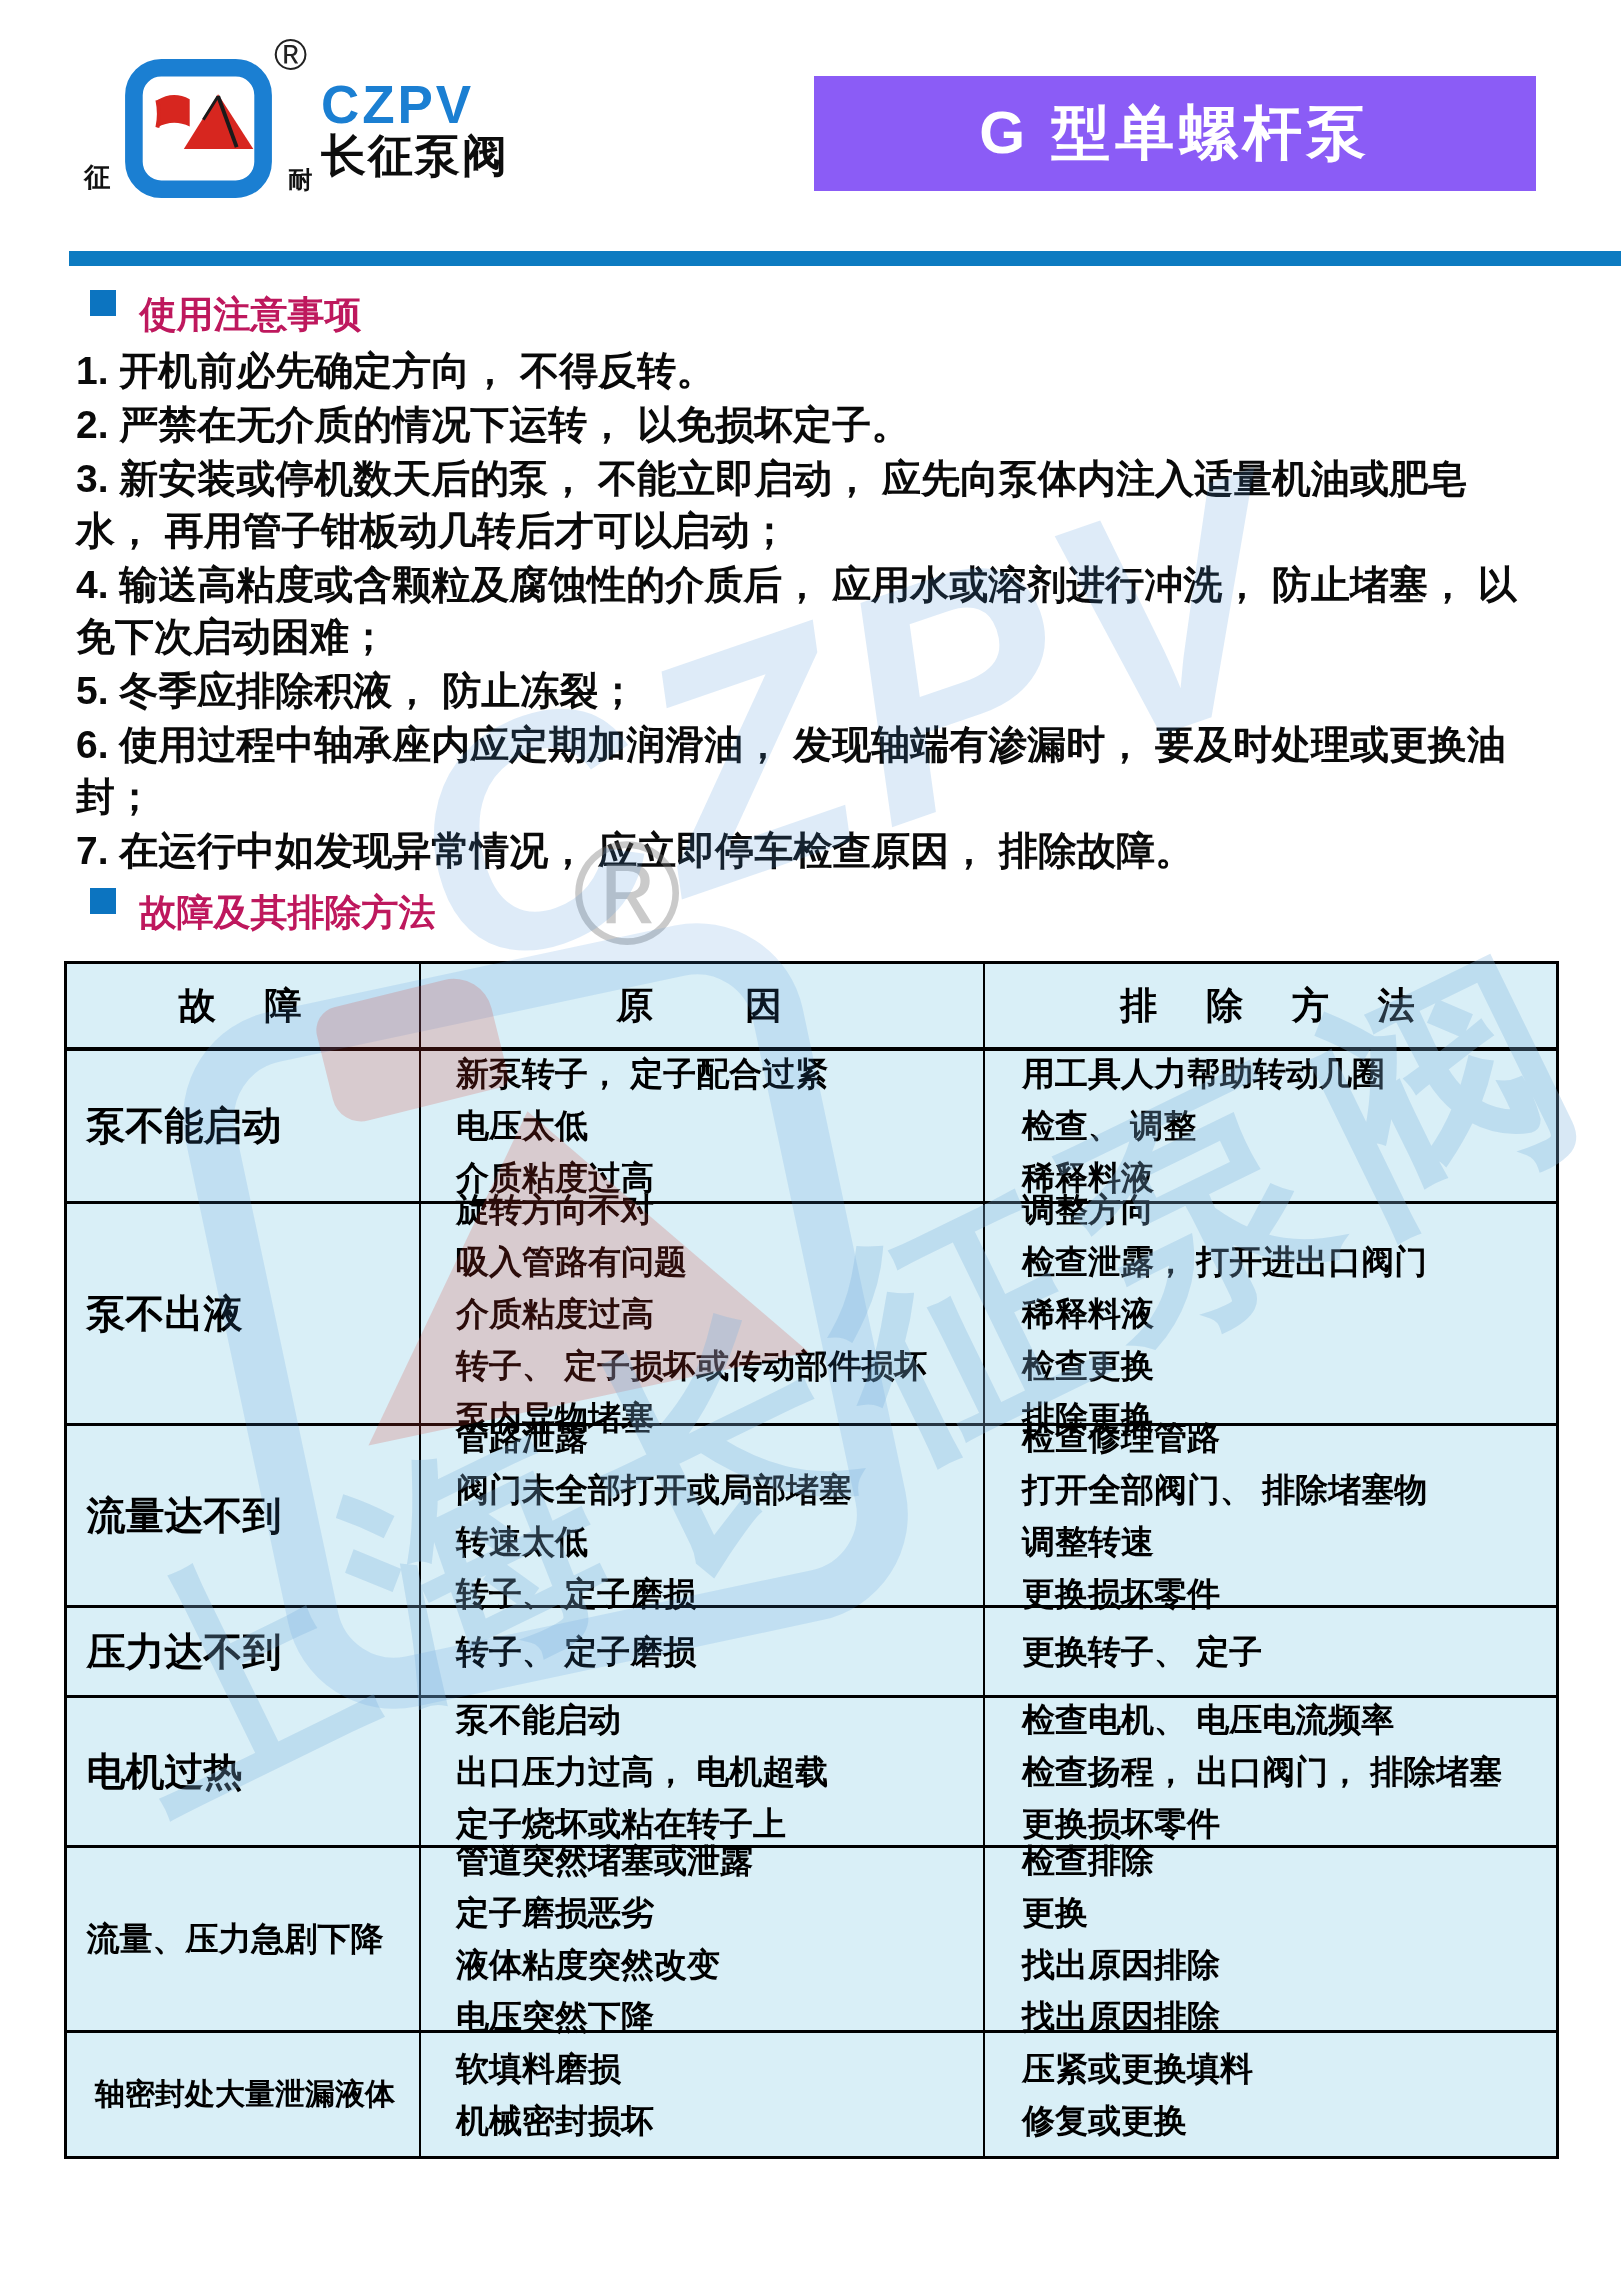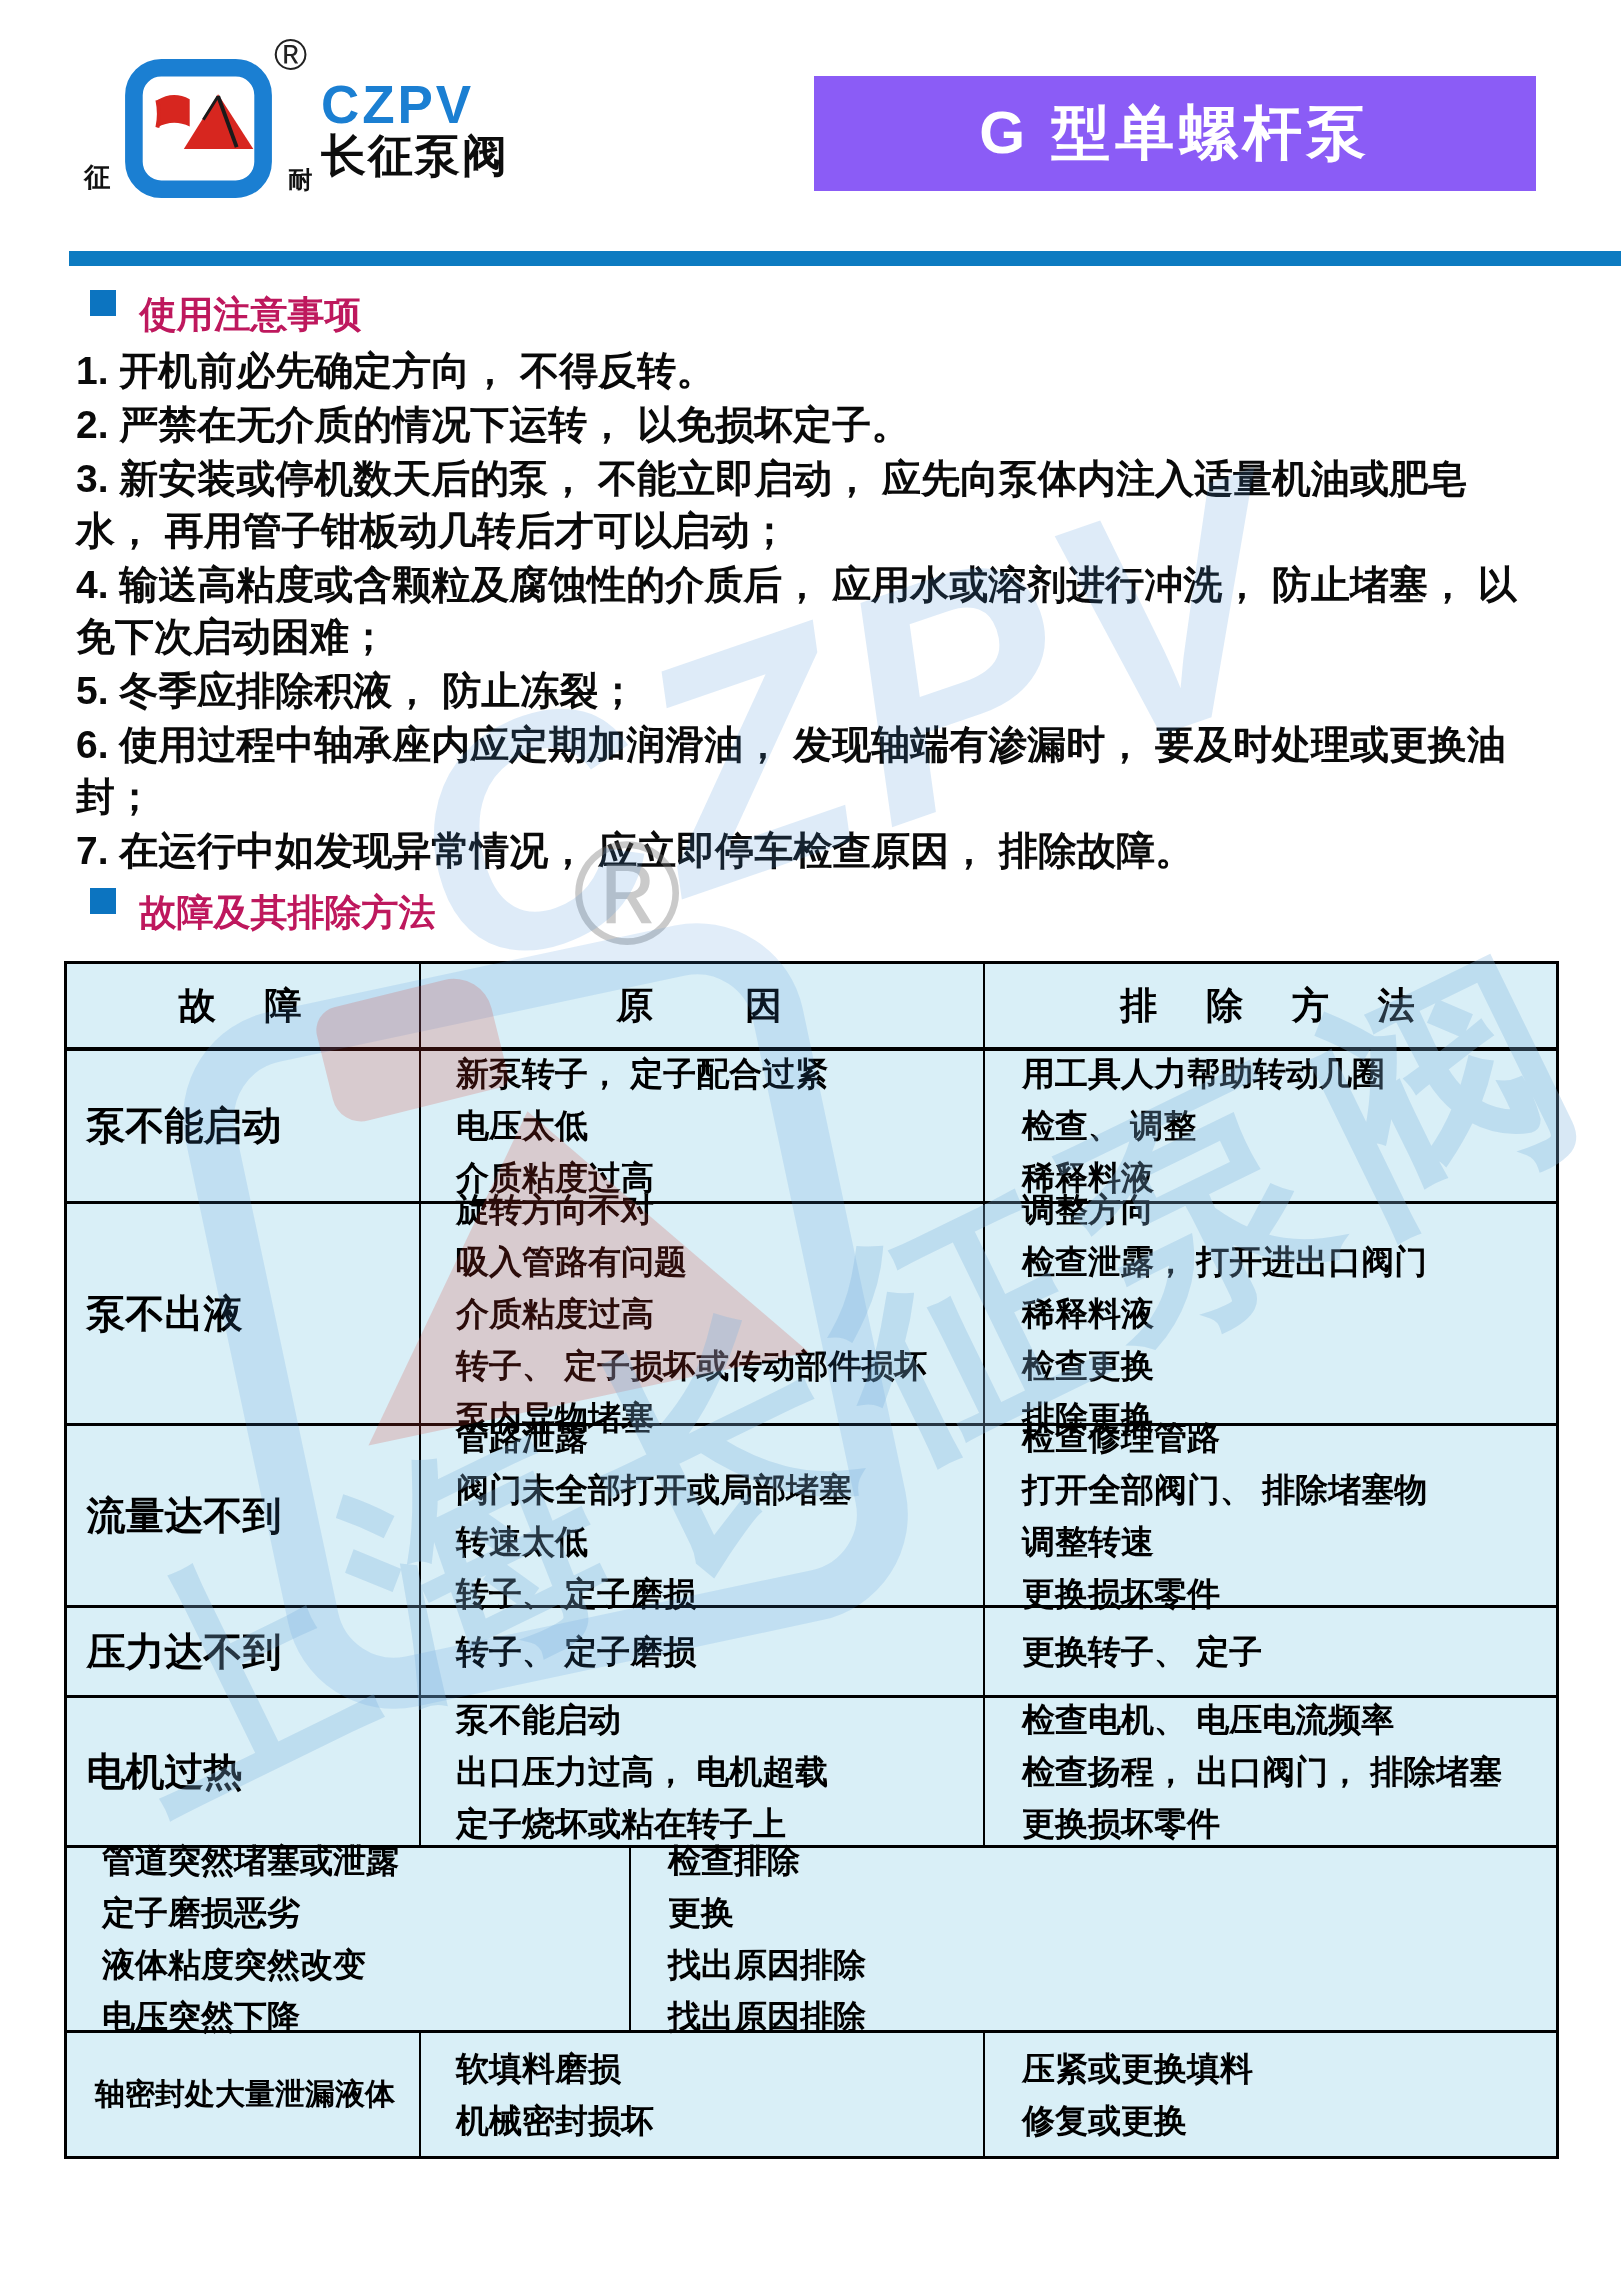--- a/index.html
+++ b/index.html
@@ -201,20 +201,23 @@
         <div class="lines">定子烧坏或粘在转子上</div>
       </div>
       <div class="cell c3">
         <div class="lines">检查电机、 电压电流频率</div>
         <div class="lines">检查扬程， 出口阀门， 排除堵塞</div>
         <div class="lines">更换损坏零件</div>
       </div>
     </div>
 
     <div class="trow r6">
+      <div class="cell c1">
+          <div class="fault-text narrow">流量、压力急剧下降</div>
+        </div>
       <div class="cell c2">
         <div class="lines">管道突然堵塞或泄露</div>
         <div class="lines">定子磨损恶劣</div>
         <div class="lines">液体粘度突然改变</div>
         <div class="lines">电压突然下降</div>
       </div>
       <div class="cell c3">
         <div class="lines">检查排除</div>
         <div class="lines">更换</div>
         <div class="lines">找出原因排除</div>

